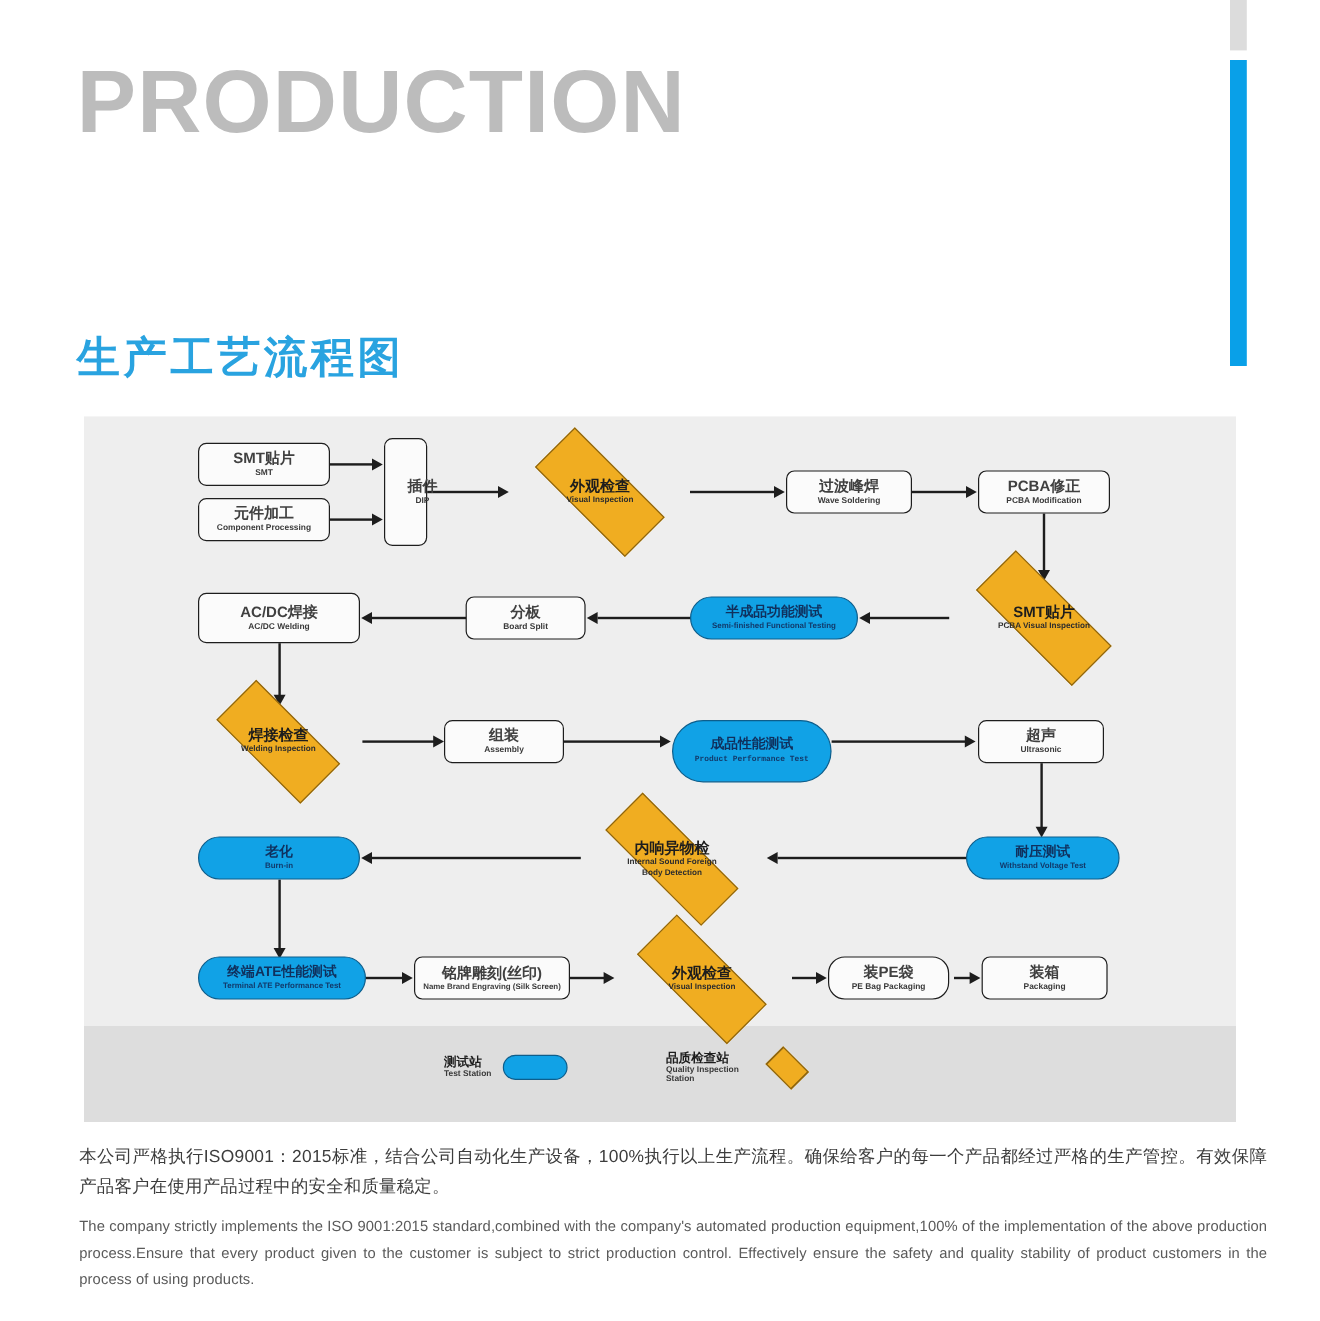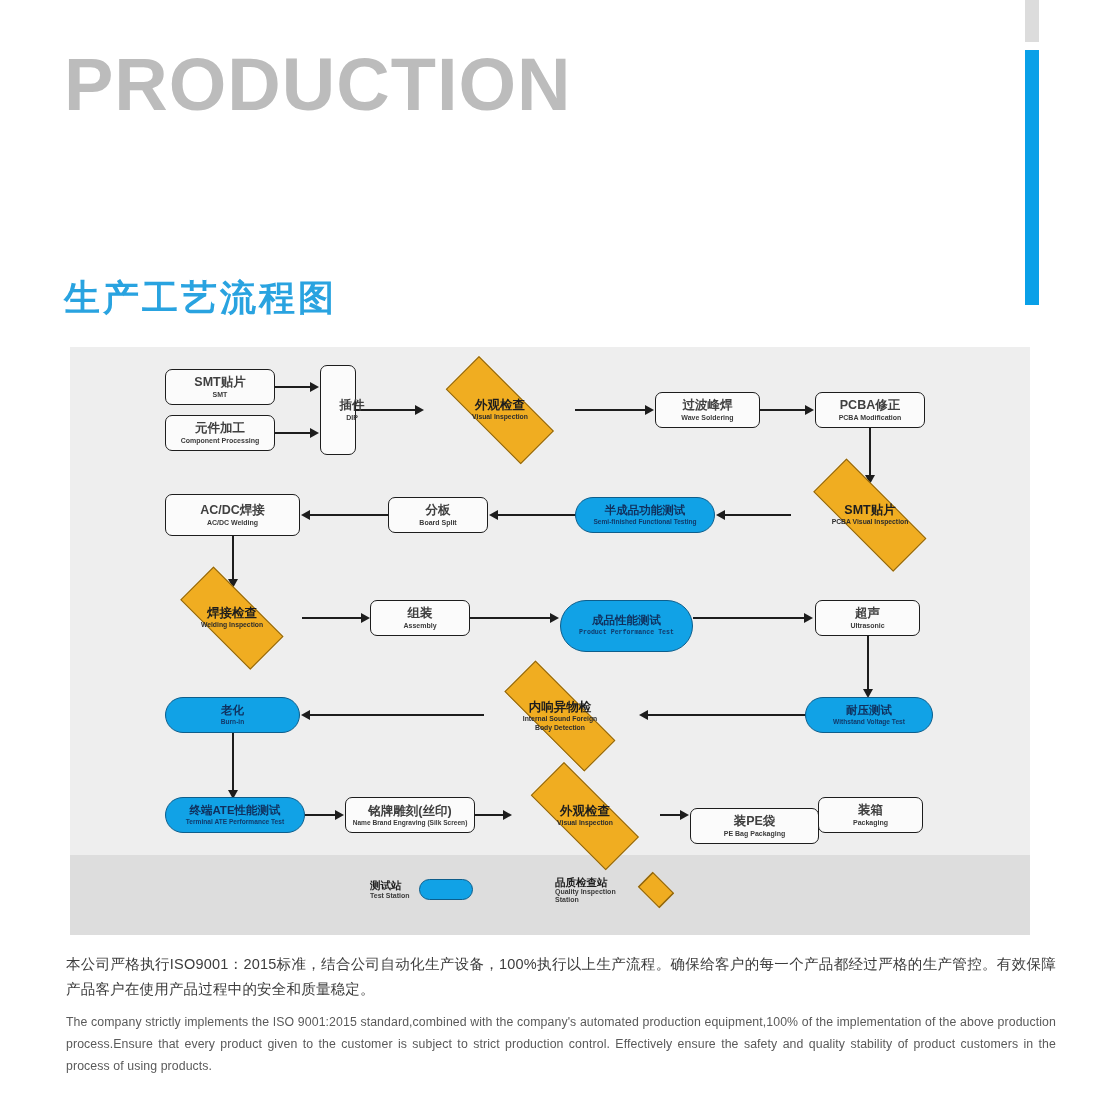--- a/index.html
+++ b/index.html
@@ -278,21 +278,21 @@
     <span class="cn">铭牌雕刻(丝印)</span>
     <span class="en" style="font-size:6.6px;">Name Brand Engraving (Silk Screen)</span>
   </div>
 
   <div class="node diamond" style="left:440px; top:436px; width:150px; height:66px;">
     <div class="dshape"></div>
     <span class="cn">外观检查</span>
     <span class="en">Visual Inspection</span>
   </div>
 
-  <div class="node rect" style="left:620px; top:461px; width:129px; height:36px;">
+  <div class="node rect" style="left:620px; top:450px; width:101px; height:36px;border-radius:14px;">
     <span class="cn">装PE袋</span>
     <span class="en">PE Bag Packaging</span>
   </div>
 
   <div class="node rect" style="left:748px; top:450px; width:105px; height:36px;">
     <span class="cn">装箱</span>
     <span class="en">Packaging</span>
   </div>
 
   <div class="ln lnh" style="left:235px; top:467px; width:31px;"></div>

